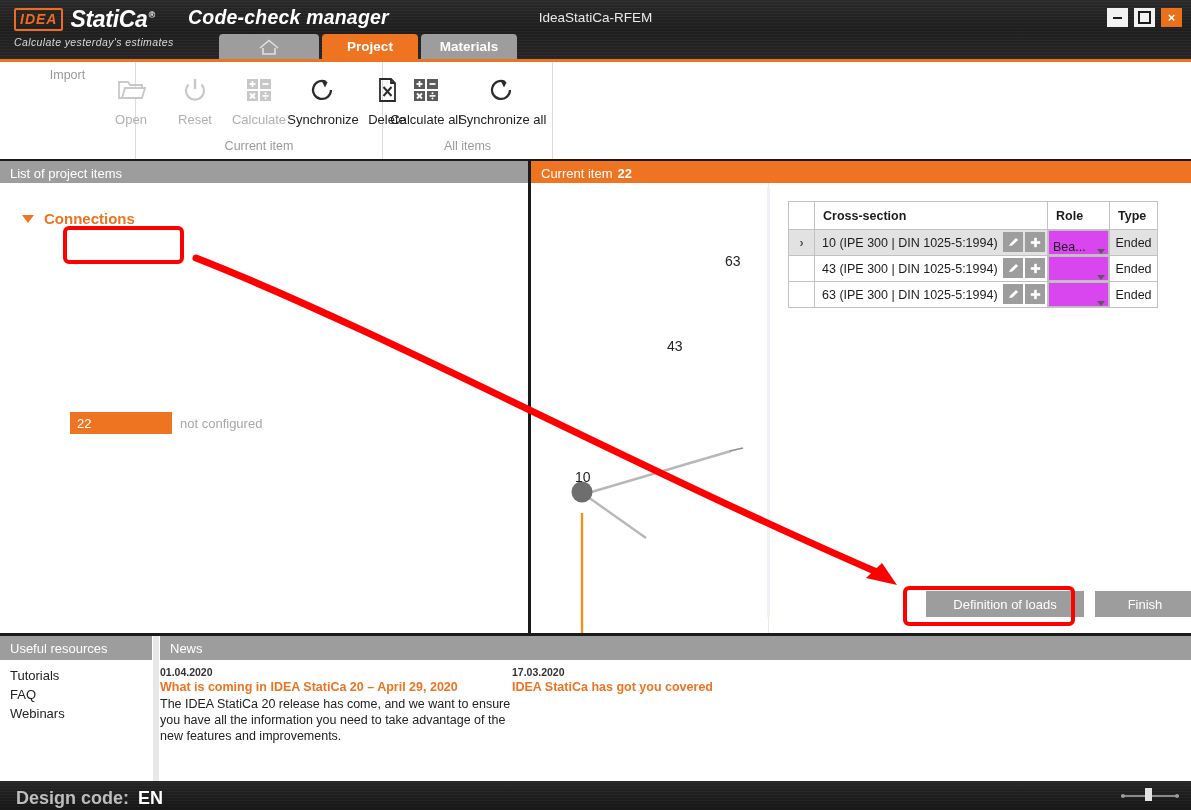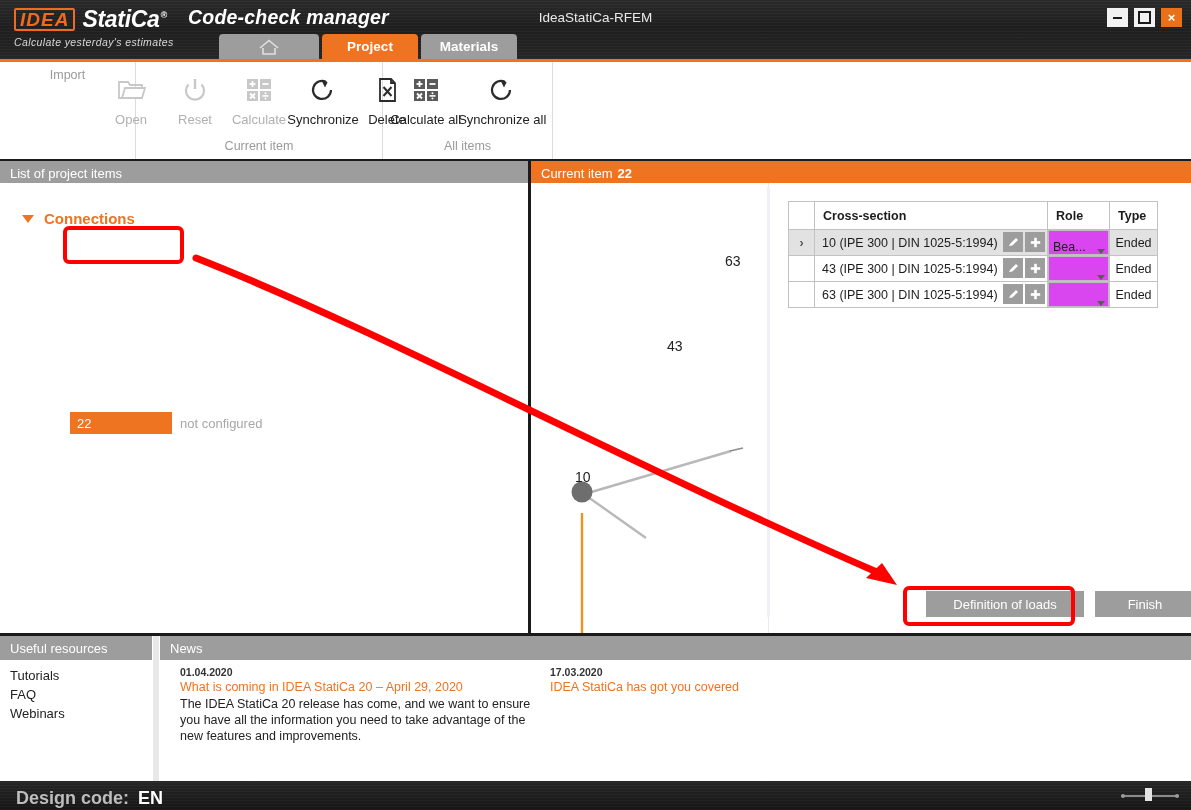--- a/index.html
+++ b/index.html
@@ -27,21 +27,21 @@
   .logo-wrap {
     position: absolute; left: 14px; top: 6px;
   }
   .logo-row { display: flex; align-items: center; }
   .logo-mark {
     border: 2px solid #ee6b1f;
     padding: 1px 4px 1px 4px;
     border-radius: 2px;
     font-style: italic;
     font-weight: bold;
-    font-size: 19px;
+    font-size: 14px;
     color: #ee6b1f;
     letter-spacing: 1px;
     line-height: 17px;
   }
   .logo-name {
     margin-left: 7px;
     color: #ffffff;
     font-style: italic;
     font-weight: bold;
     font-size: 23px;
@@ -281,24 +281,24 @@
 
   
   .bottom {
     position: absolute; left: 0; top: 636px; width: 1191px; height: 145px;
     background: #ffffff;
   }
   .res-panel { position: absolute; left: 0; top: 0; width: 152px; height: 145px; background: #ffffff; }
   .res-list { position: absolute; left: 10px; top: 32px; }
   .res-item { font-size: 13px; color: #222222; margin-bottom: 4px; cursor: pointer; }
   .news-panel { position: absolute; left: 160px; top: 0; width: 1031px; height: 145px; background: #ffffff; }
-  .news-body { position: absolute; left: 20px; top: 30px; display: flex; gap: 18px; }
+  .news-body { position: absolute; left: 0; top: 30px; display: flex; }
   .news-item { width: 352px; }
   .news-date { font-size: 10.5px; color: #333333; font-weight: bold; margin-bottom: 2px; }
-  .news-title { font-size: 12.5px; color: #ee7422; font-weight: normal; margin-bottom: 2px; }
+  .news-title { font-size: 12.5px; color: #ee7422; font-weight: bold; margin-bottom: 2px; }
   .news-text { font-size: 12.5px; color: #222222; line-height: 16px; }
   .vsep { position: absolute; left: 153px; top: 0; width: 6px; height: 145px; background: #e8e8e8; }
 
   
   .statusbar {
     position: absolute; left: 0; top: 781px; width: 1191px; height: 29px;
     background:
       repeating-linear-gradient(0deg, rgba(255,255,255,0.03) 0px, rgba(255,255,255,0.03) 1px, rgba(0,0,0,0) 1px, rgba(0,0,0,0) 3px),
       linear-gradient(180deg, #262626 0%, #161616 100%);
   }

